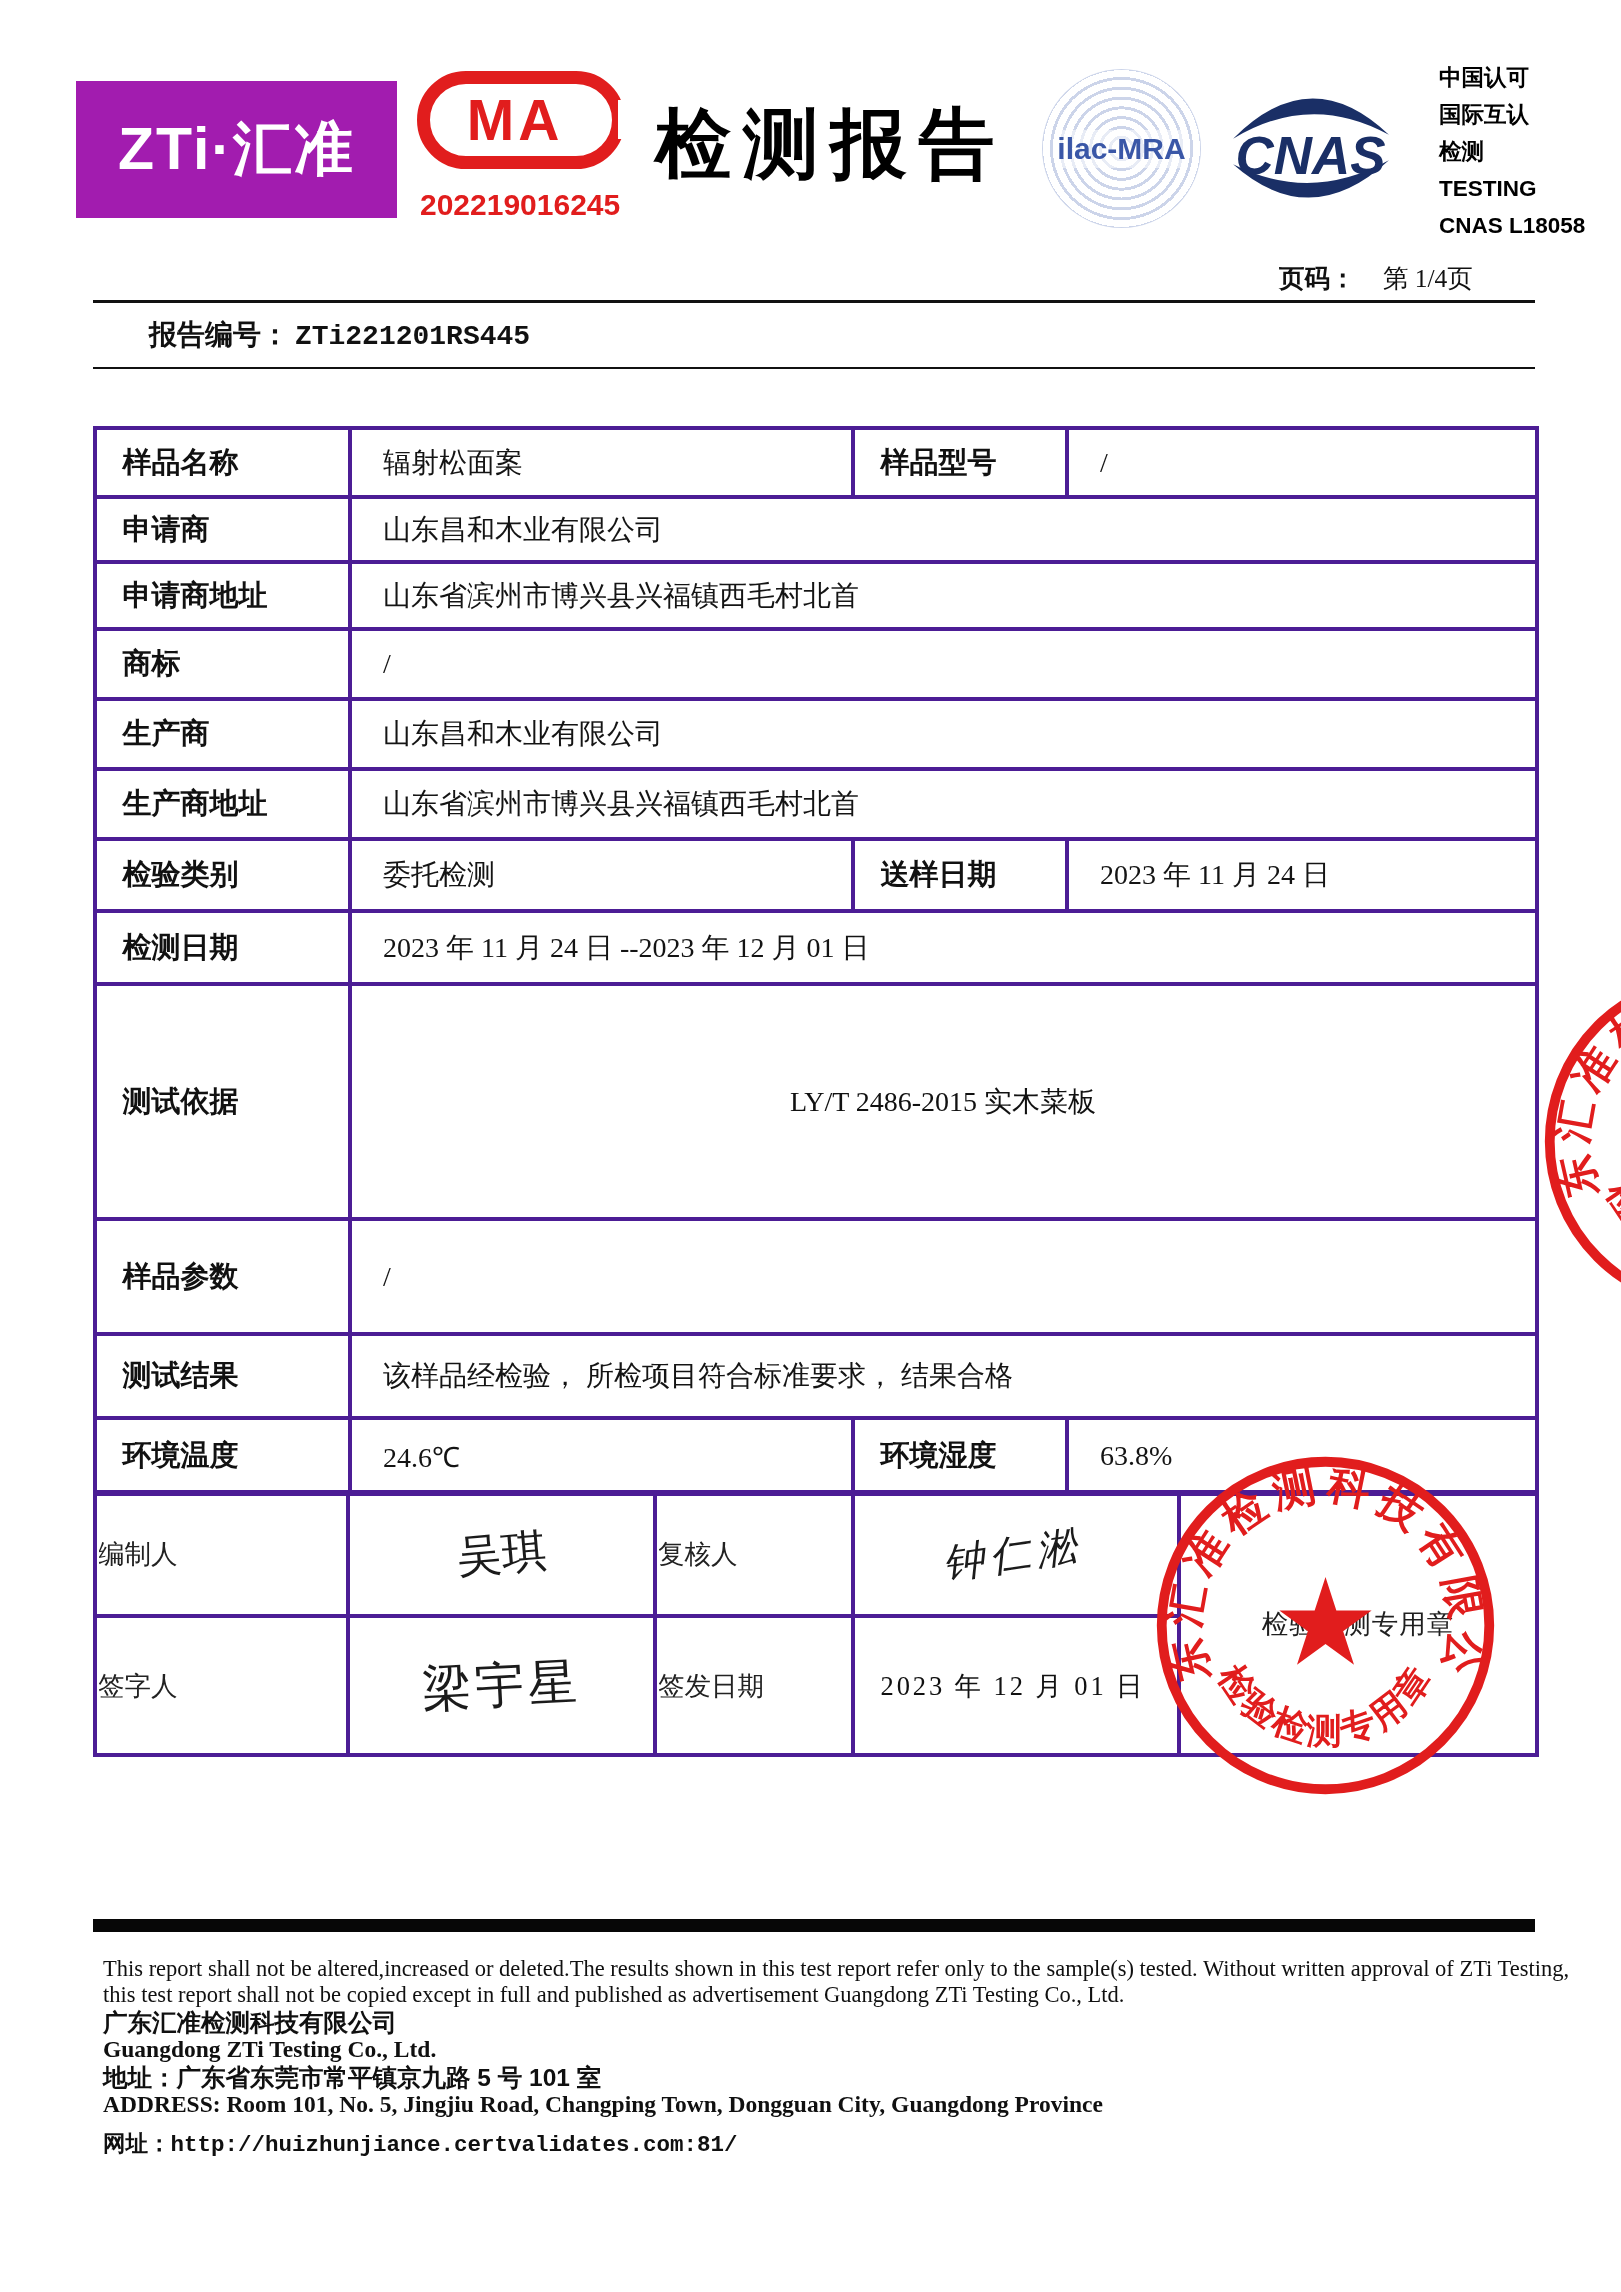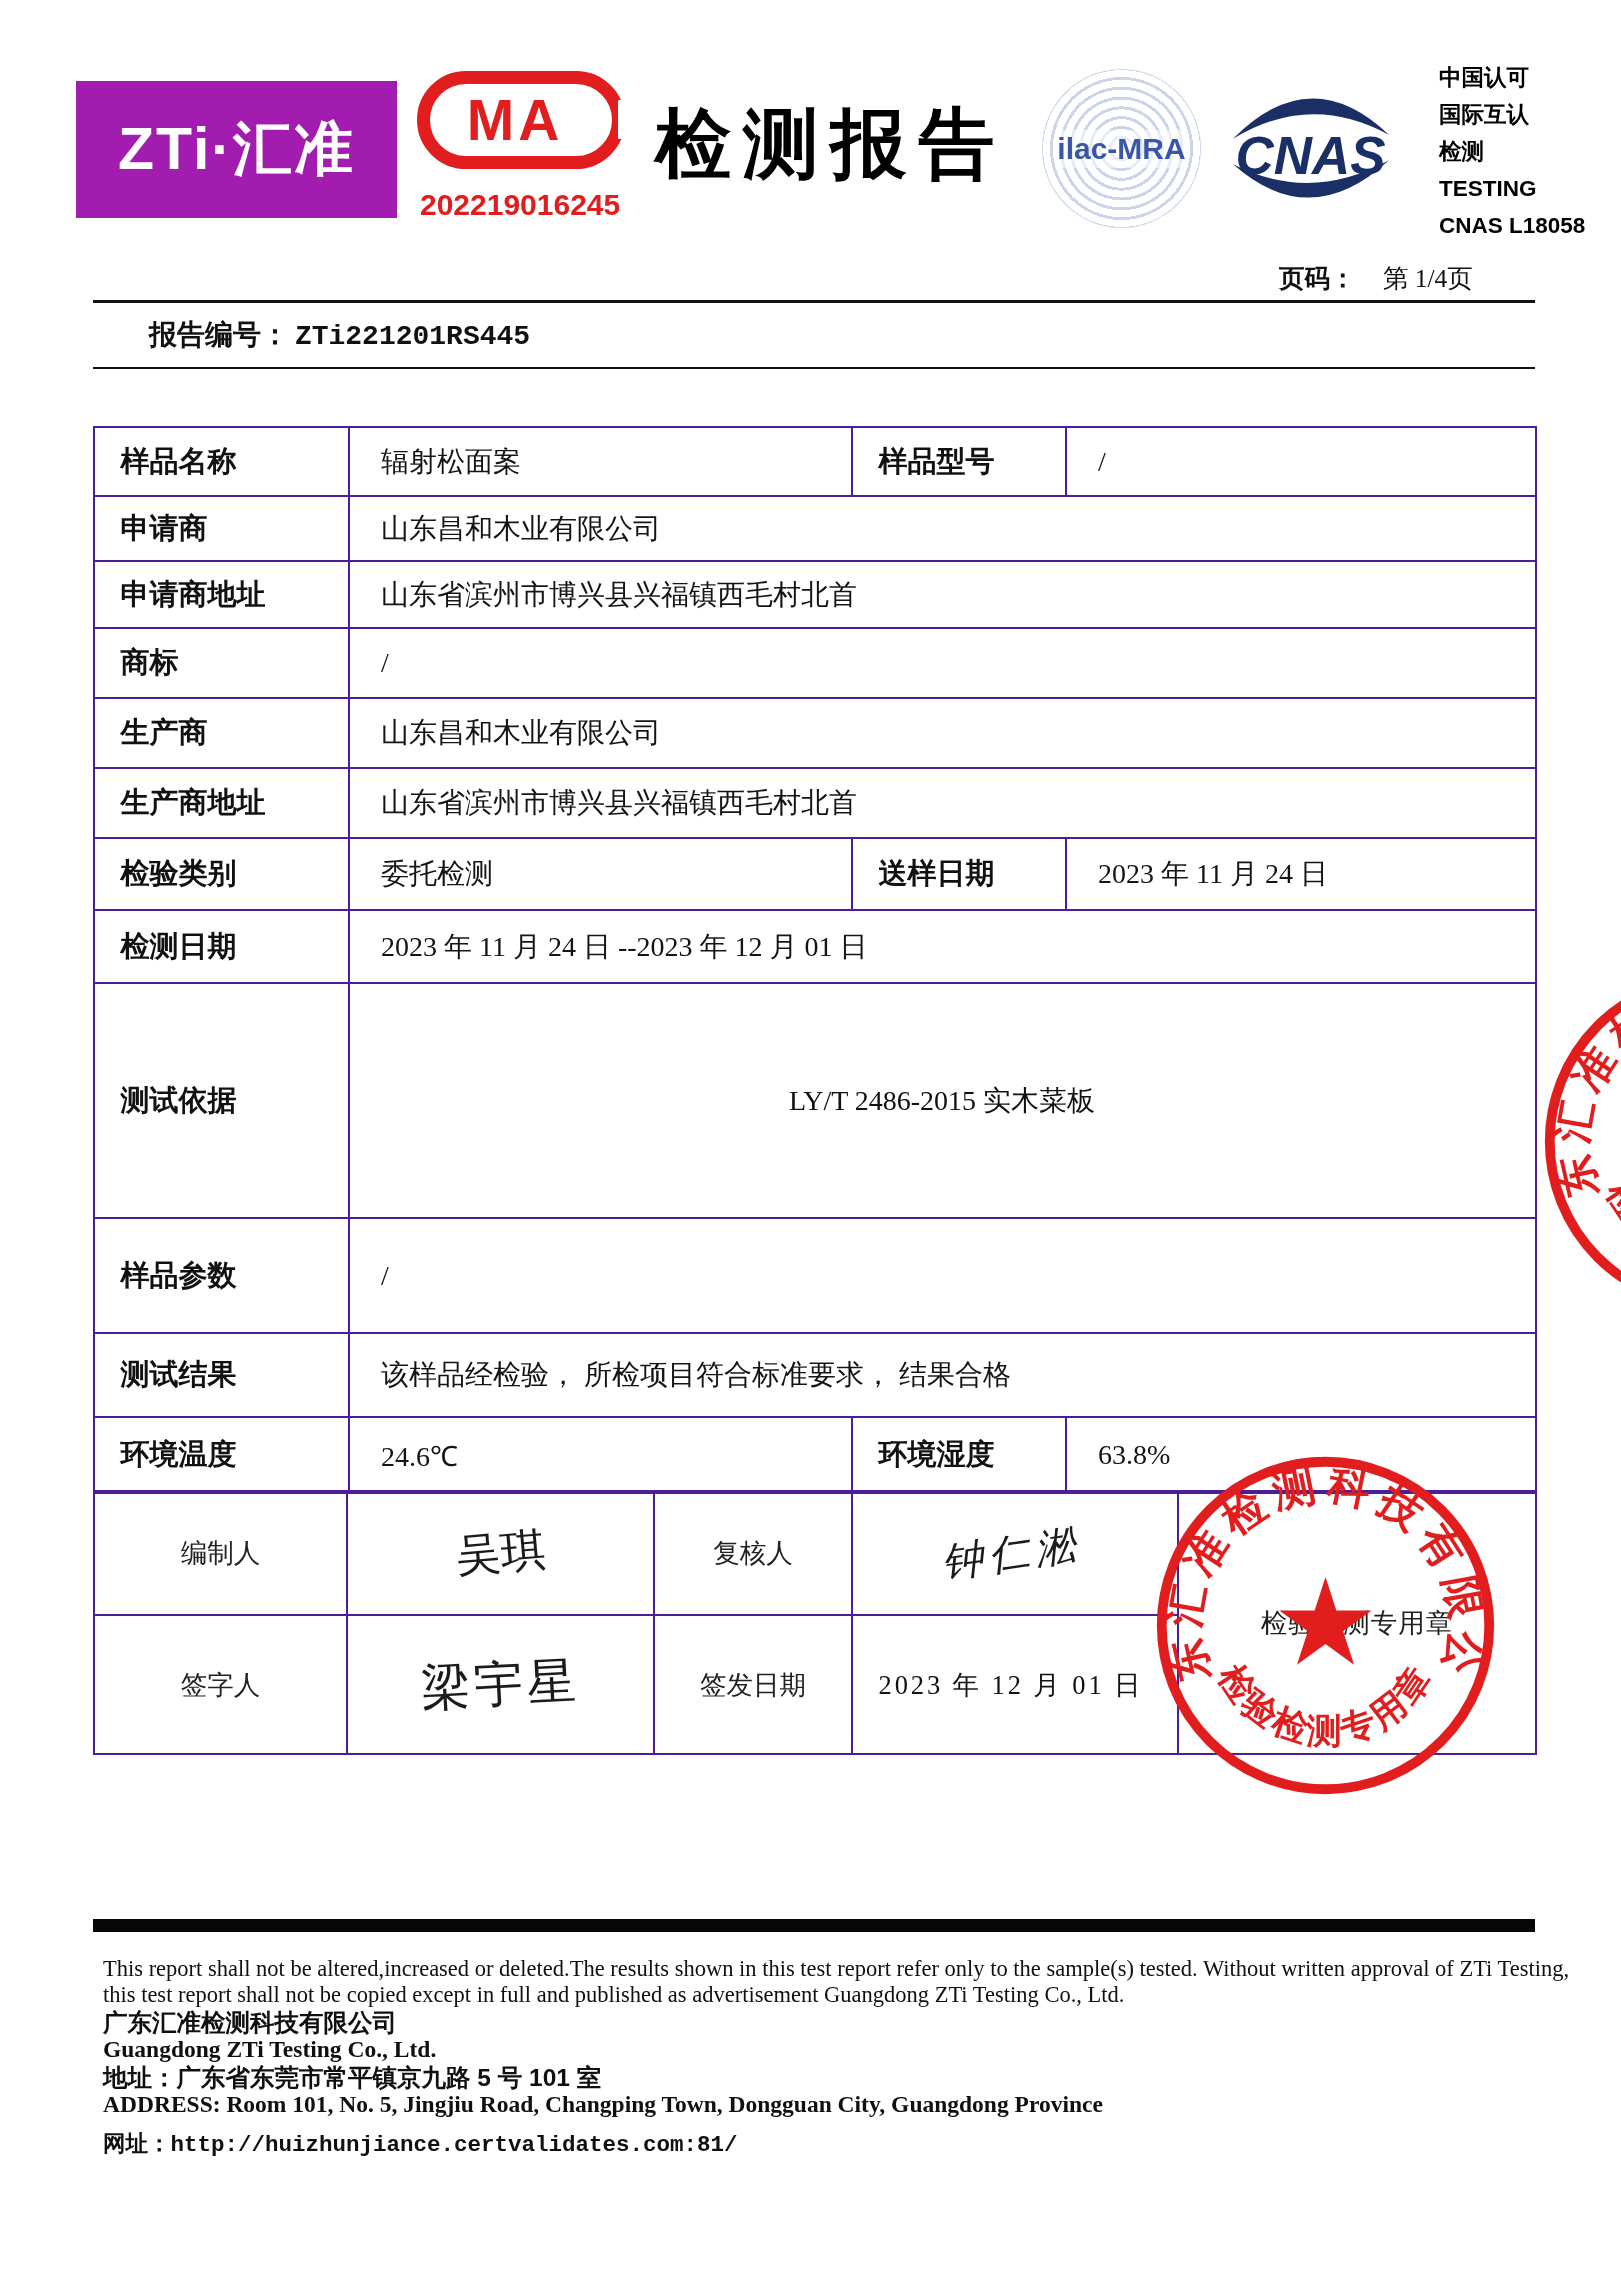--- a/index.html
+++ b/index.html
@@ -42,31 +42,31 @@
   .rule.r-top{top:300px;}
   .rule.r-bot{top:367px;height:2px;}
   .report-no{left:101px;top:316px;font-size:28px;white-space:nowrap;margin-left:48px;}
   .report-no .lbl{font-weight:bold;}
   .report-no .val{font-family:"Liberation Mono",monospace;font-weight:600;margin-left:5.9px;}
 
   
   table{border-collapse:collapse;table-layout:fixed;}
   .mt{position:absolute;left:93px;top:426px;width:1442px;}
   .st{position:absolute;left:93px;top:1490px;width:1442px;}
-  td{border:2px solid #4c1d95;vertical-align:middle;overflow:hidden;}
+  td{border:4px solid #4c1d95;vertical-align:middle;overflow:hidden;}
   .mt td.lbl{font-weight:bold;font-size:29px;padding-left:25.5px;font-family:"Liberation Sans",sans-serif;}
   .mt td.val{font-family:"Liberation Serif",serif;font-size:28px;padding-left:31px;color:#141414;}
   .mt td.valc{font-family:"Liberation Serif",serif;font-size:28px;text-align:center;padding-left:0;}
   .mt tr.r1{height:69px}.mt tr.r2{height:65px}.mt tr.r3{height:67px}
   .mt tr.r4{height:70px}.mt tr.r5{height:70px}.mt tr.r6{height:70px}
   .mt tr.r7{height:72px}.mt tr.r8{height:73px}.mt tr.r9{height:235px}
   .mt tr.r10{height:115px}.mt tr.r11{height:84px}.mt tr.r12{height:76px}
   .st tr.s1{height:124px}.st tr.s2{height:139px}
   .st td{font-family:"Liberation Serif",serif;font-size:26.5px;}
-  .st td.slbl{text-align:center;color:#222;border-radius:31px;}
+  .st td.slbl{color:#222;border-radius:31px;}
   .st td.sdate{padding-left:25.5px;letter-spacing:2.9px;}
   .st td.stampcell{text-align:center;font-size:26.5px;color:#1f1f1f;letter-spacing:1px;}
   .sig{display:block;text-align:center;color:#1b1b1b;font-family:"DejaVu Sans",sans-serif;}
   .sig1{font-size:45px;transform:rotate(-5deg);}
   .sig2{font-size:41px;transform:rotate(-8deg) skewX(-14deg);letter-spacing:5.9px;}
   .sig3{font-size:49px;transform:rotate(-3deg);letter-spacing:3.9px;}
 
   
   .stamp{position:absolute;width:353px;height:353px;pointer-events:none;}
   .stamp-full{left:1149px;top:1449px;}

